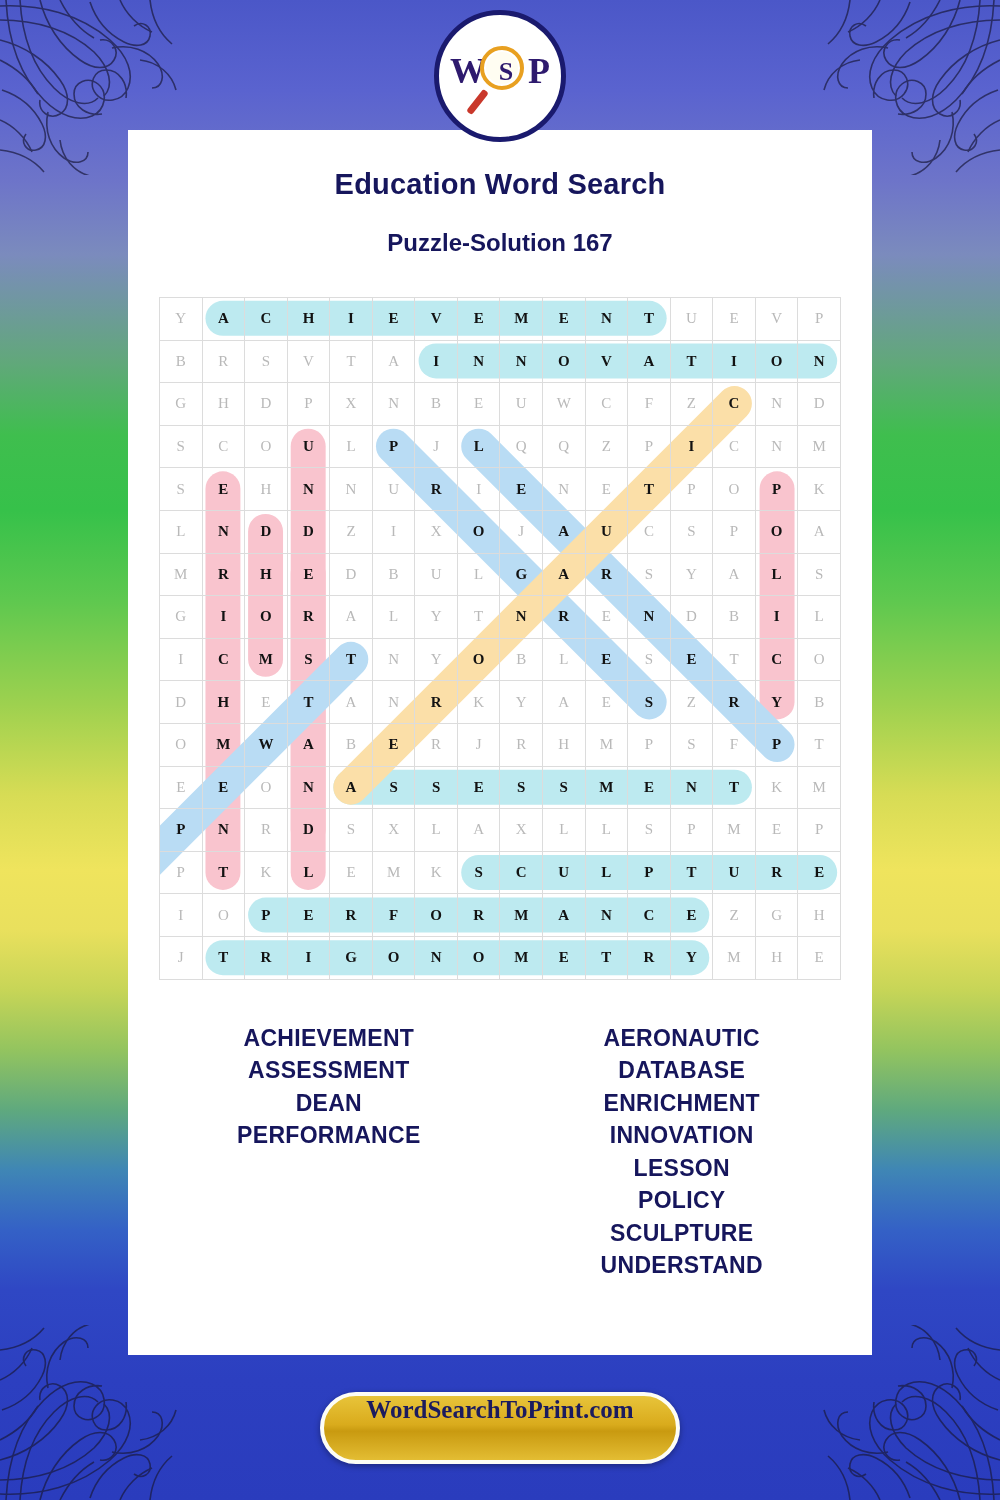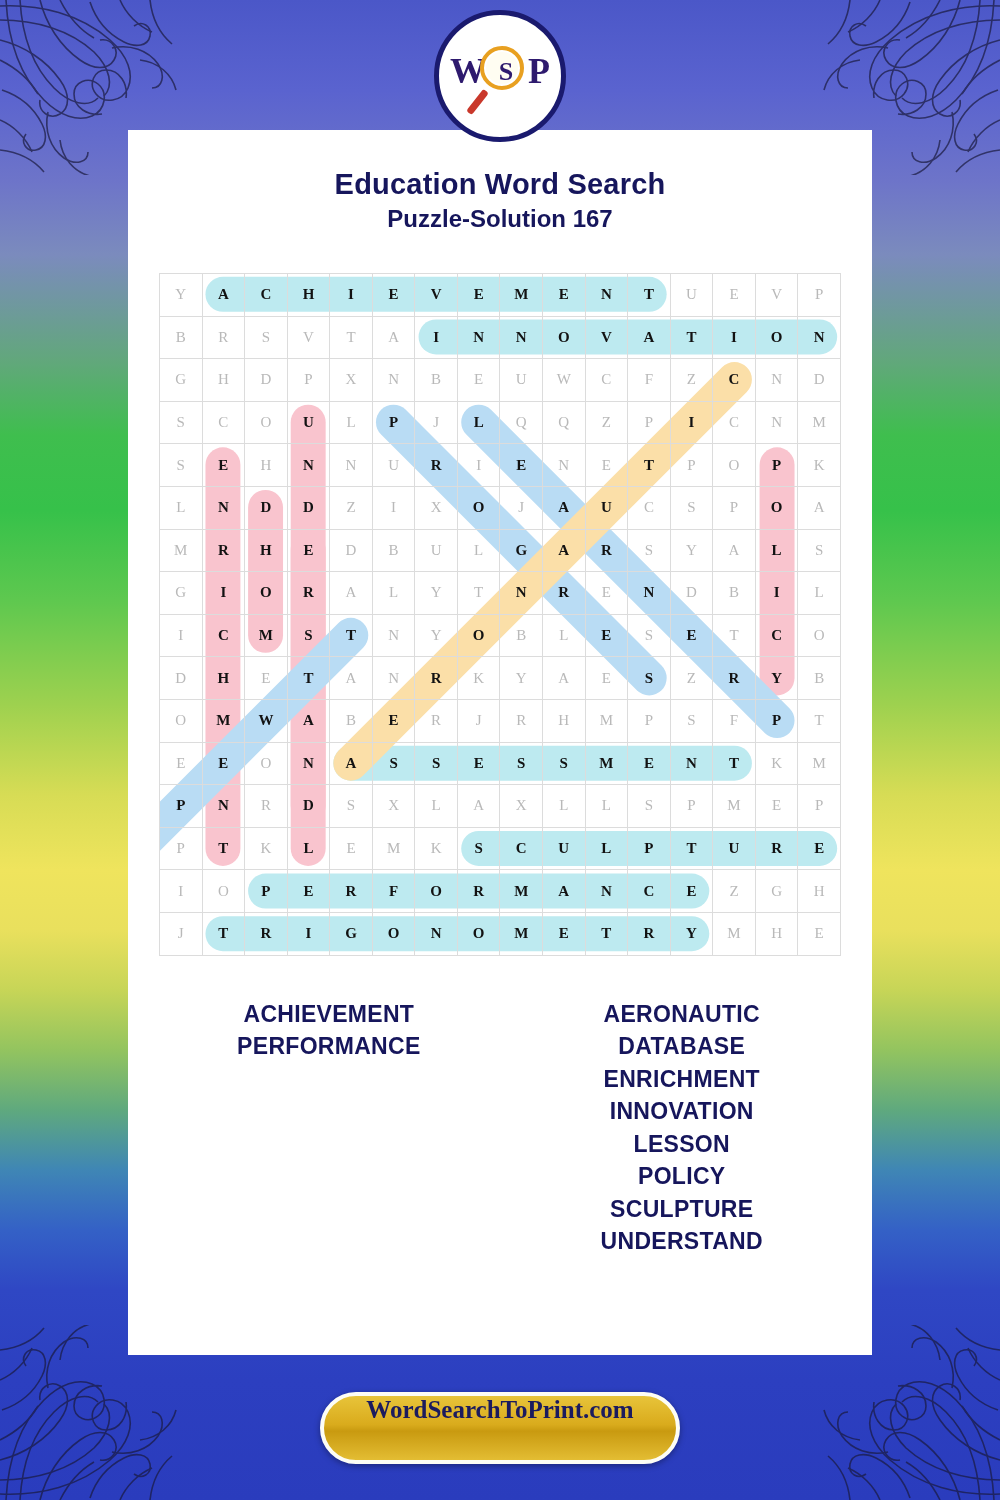--- a/index.html
+++ b/index.html
@@ -107,21 +107,21 @@
   #title {
     text-align: center;
     margin-top: 38px;
     font-size: 29px;
     font-weight: bold;
     color: #16165c;
     letter-spacing: .2px;
   }
   #subtitle {
     text-align: center;
-    margin-top: 4px;
+    margin-top: 28px;
     font-size: 24px;
     font-weight: bold;
     color: #16165c;
   }
 
   
   #grid-wrap {
     position: relative;
     margin: 40px auto 0;
     width: 682px;
@@ -615,20 +615,22 @@
               <td>H</td>
               <td>E</td>
             </tr>
           </tbody>
         </table>
     </div>
 
     <div id="words">
       <div class="wcol" id="wcol-left">
           <div>ACHIEVEMENT</div>
+          <div>ASSESSMENT</div>
+          <div>DEAN</div>
           <div>PERFORMANCE</div>
         </div>
       <div class="wcol" id="wcol-right">
           <div>AERONAUTIC</div>
           <div>DATABASE</div>
           <div>ENRICHMENT</div>
           <div>INNOVATION</div>
           <div>LESSON</div>
           <div>POLICY</div>
           <div>SCULPTURE</div>

